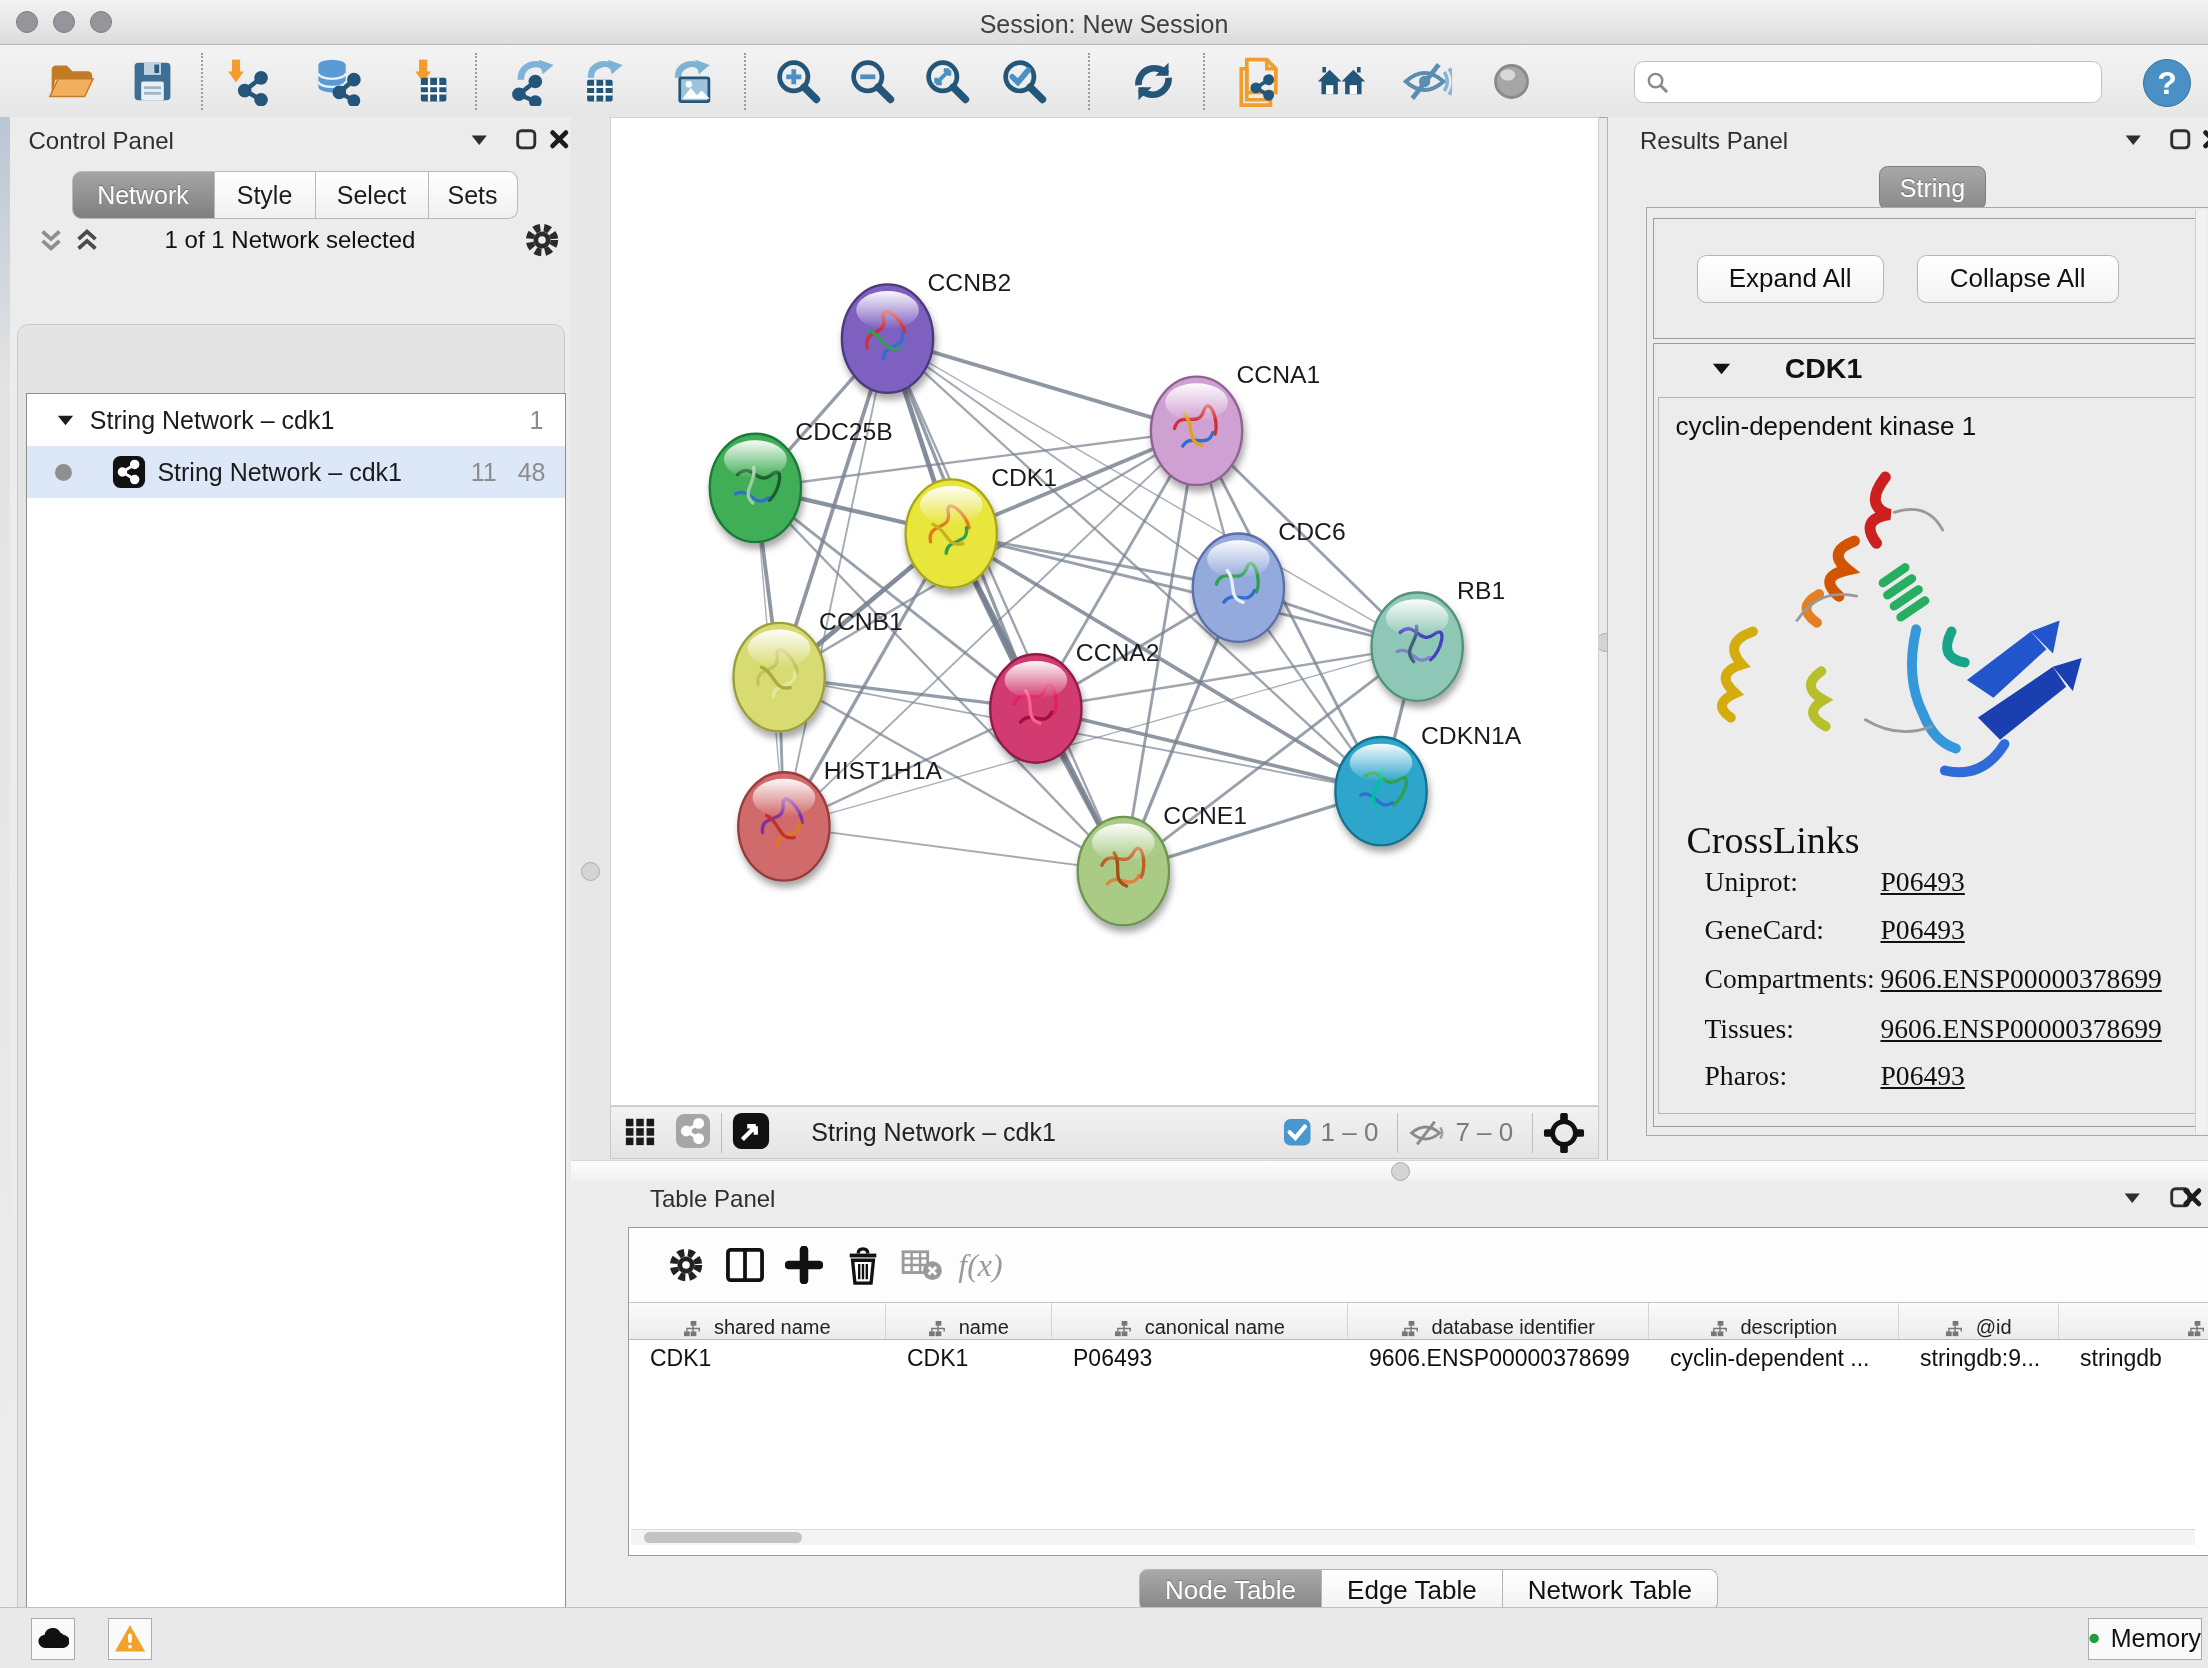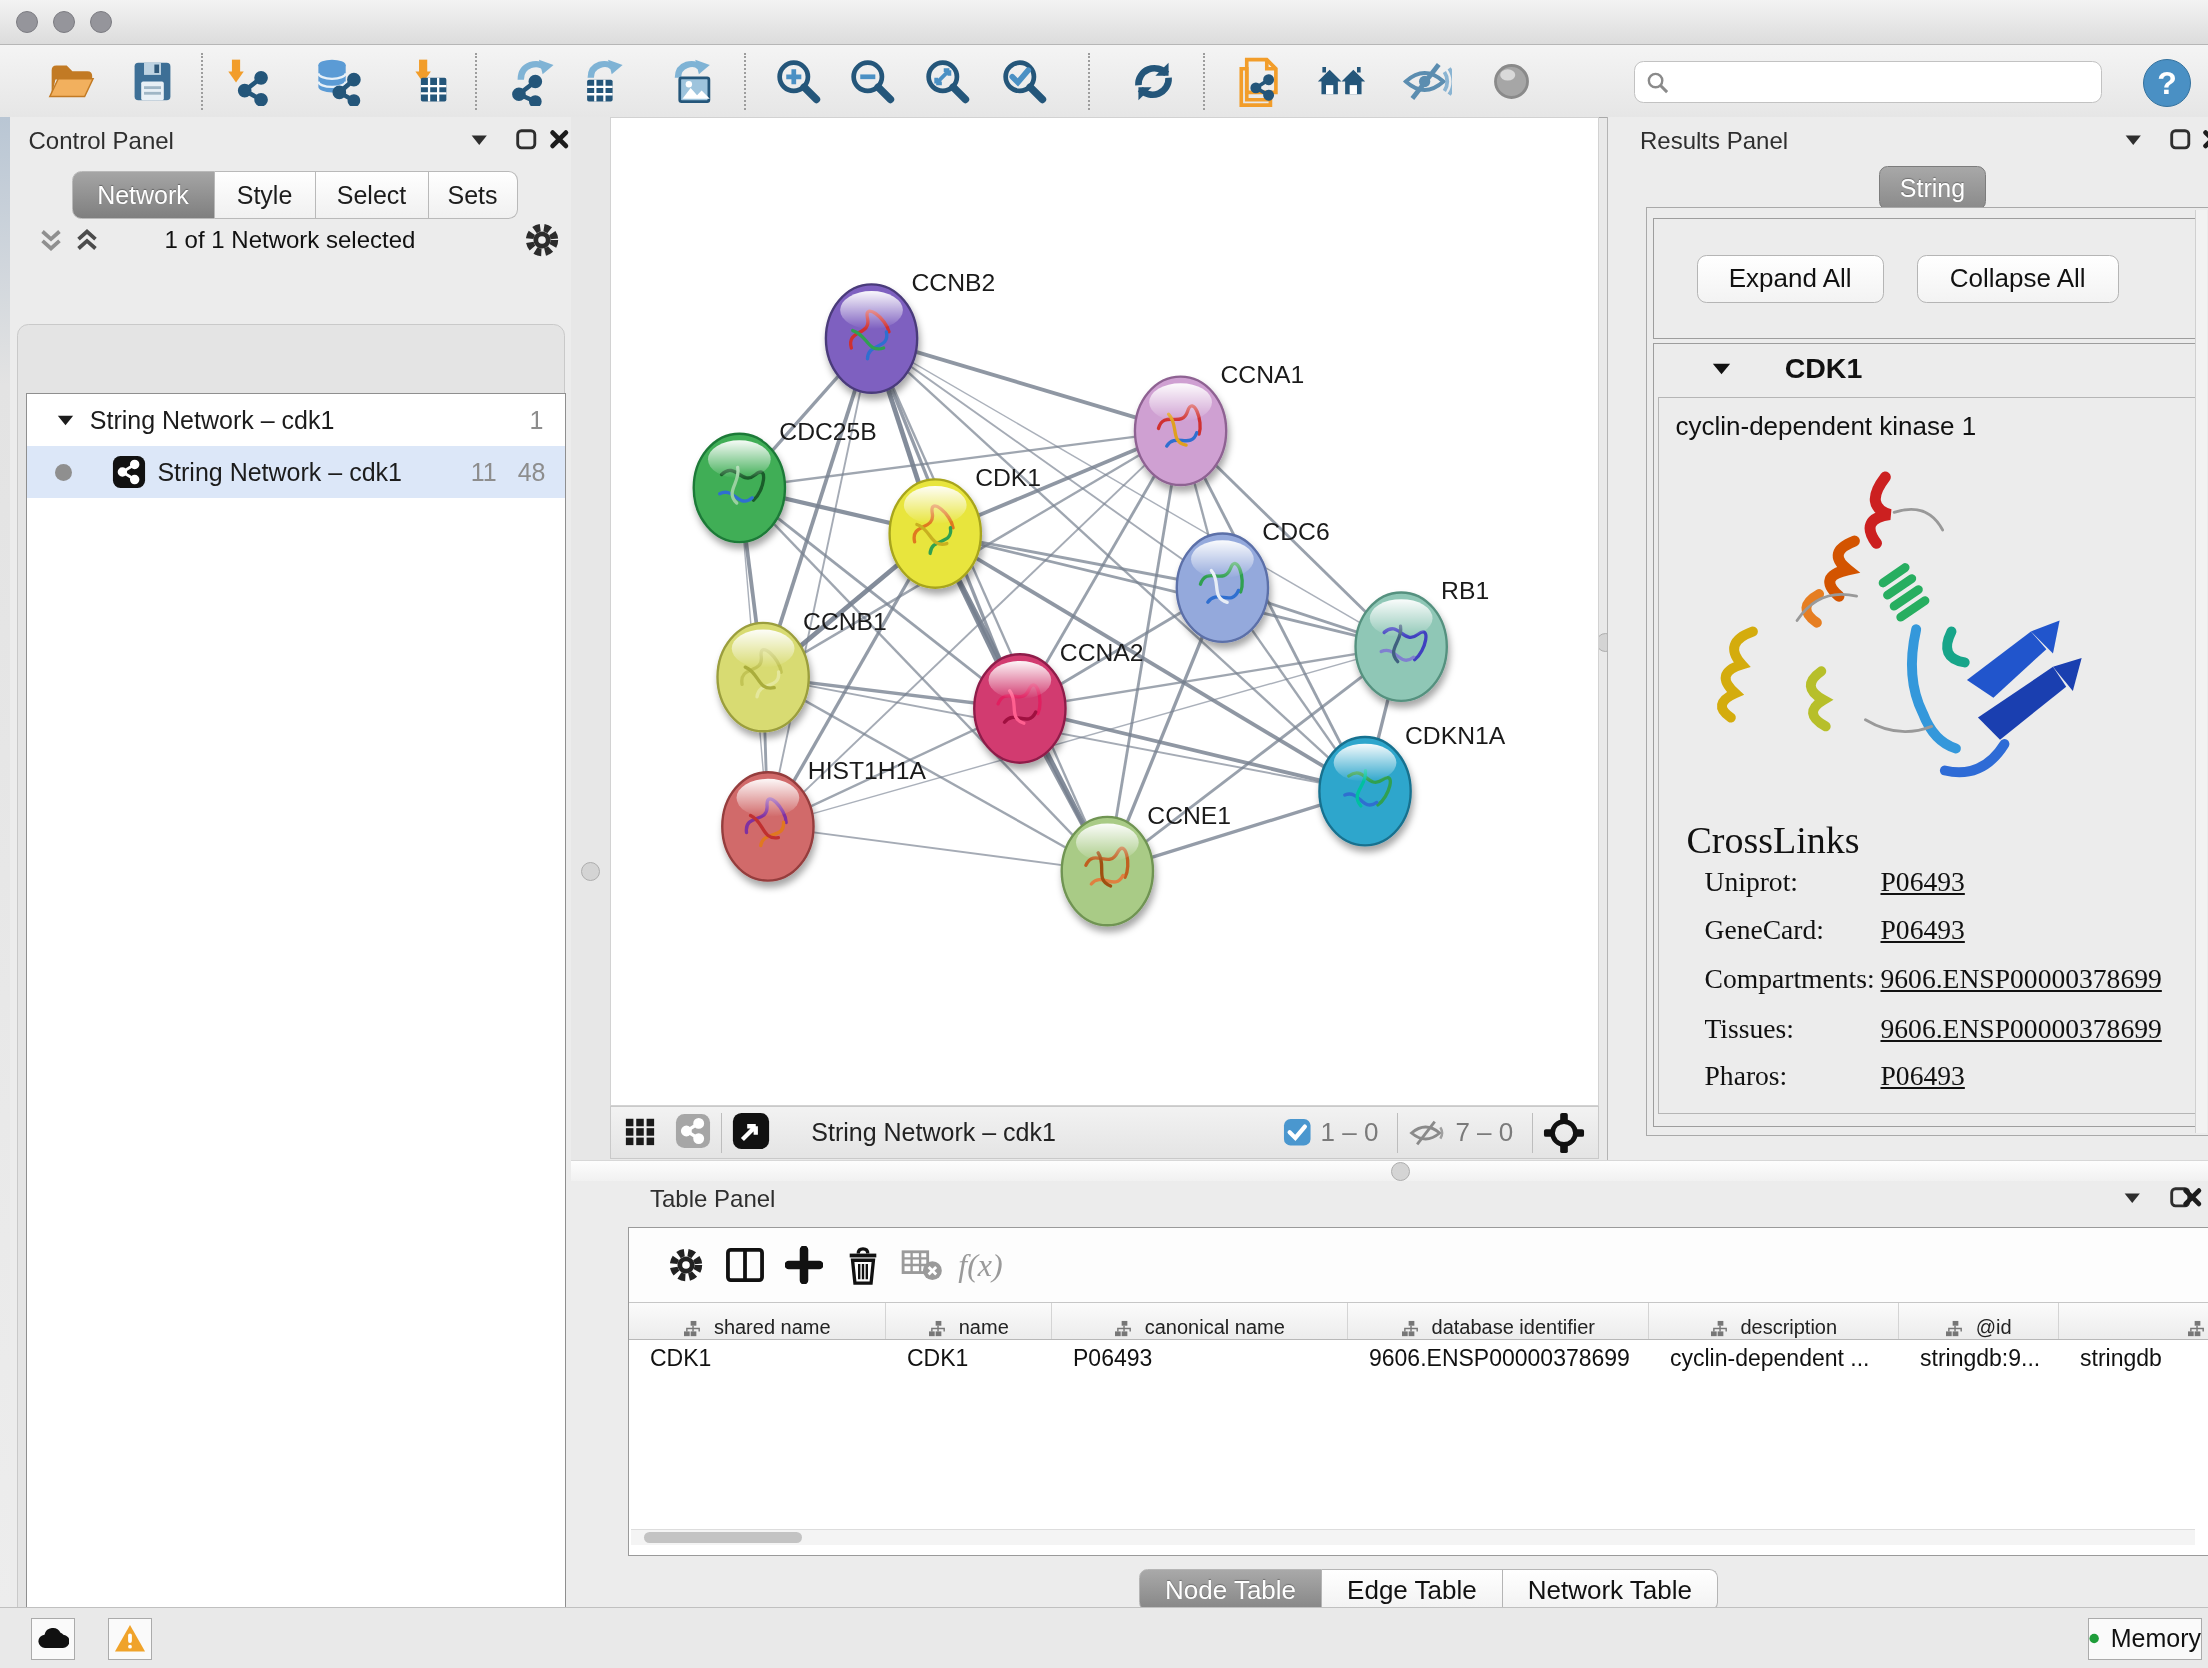--- a/index.html
+++ b/index.html
@@ -31,21 +31,21 @@
   .tab{height:46px;display:flex;align-items:center;justify-content:center;font-size:25px;color:#1c1c1c;
     background:linear-gradient(#ffffff,#f0f0f0);border:1px solid #b9b9b9;border-left:none;cursor:pointer;}
   .tab.first{border-left:1px solid #b9b9b9;border-radius:9.5px 0 0 9.5px;}
   .tab.last{border-radius:0 9.5px 9.5px 0;}
   .tab.sel{background:linear-gradient(#a5a5a5,#7f7f7f);color:#fff;text-shadow:0 -1px 1px rgba(0,0,0,.35);}
   .ctrl-inner{left:7.6px;top:207px;width:546px;height:1391px;background:#e4e4e4;border:1px solid #c9c9c9;border-radius:11.4px;}
   .netlist{left:16px;top:276px;width:538px;height:1322px;background:#fff;border:1.9px solid #8f8f8f;}
   .treerow{height:52px;display:flex;align-items:center;font-size:25px;color:#1c1c1c;}
   .count{color:#8d8d8d;font-size:25px;}
   
-  .canvas{left:610px;top:117px;width:989px;height:989px;background:#ffffff;border:1px solid #d2d2d2;box-sizing:border-box;}
+  .canvas{left:610px;top:117px;width:989px;height:989px;background:#ffffff;border:1px solid #d2d2d2;box-sizing:border-box;padding-left:16px;}
   .viewbar{left:610px;top:1106px;width:989px;height:53px;background:linear-gradient(#f2f2f2,#e4e4e4);
     border:1px solid #c9c9c9;box-sizing:border-box;display:flex;align-items:center;}
   .vsep{width:0;height:40px;border-left:1px solid #bdbdbd;margin:0 9.5px;}
   .splitter-h{left:571px;top:1160px;width:1638px;height:21px;background:linear-gradient(#fdfdfd,#f0f0f0);
     border-top:1px solid #d7d7d7;border-bottom:1px solid #cfcfcf;}
   .knob{width:17px;height:17px;border-radius:50%;background:#d4d4d4;border:1px solid #adadad;}
   
   .results{left:1607px;top:117px;width:601px;height:1043px;background:#ececec;border-left:1px solid #b4b4b4;}
   .rbtn{height:46px;background:linear-gradient(#ffffff,#f3f3f3);border:1px solid #b5b5b5;border-radius:9.5px;
     font-size:26px;color:#111;display:flex;align-items:center;justify-content:center;cursor:pointer;}
@@ -81,20 +81,21 @@
 </style>
 </head>
 <body>
 
 <div id="app">
 
   <div class="abs titlebar">
     <div class="abs tl" style="left:16px"></div>
     <div class="abs tl" style="left:53px"></div>
     <div class="abs tl" style="left:90px"></div>
+    <div class="abs wintitle">Session: New Session</div>
   </div>
 
   <div class="abs toolbar">
     <div class="abs tbicon" style="left:45px">
       <svg width="49" height="49" viewBox="0 0 52 52">
           <path d="M6 42 V14 q0-5 5-5 h11 l6 6 h16 q5 0 5 5 v4 H10z" fill="#c27a24"></path>
           <path d="M4 42 L13 23 h37 L41 42 z" fill="#f2b05e" stroke="#c27a24" stroke-width="1.5"></path>
         </svg>
     </div>
     <div class="abs tbicon" style="left:127px">

